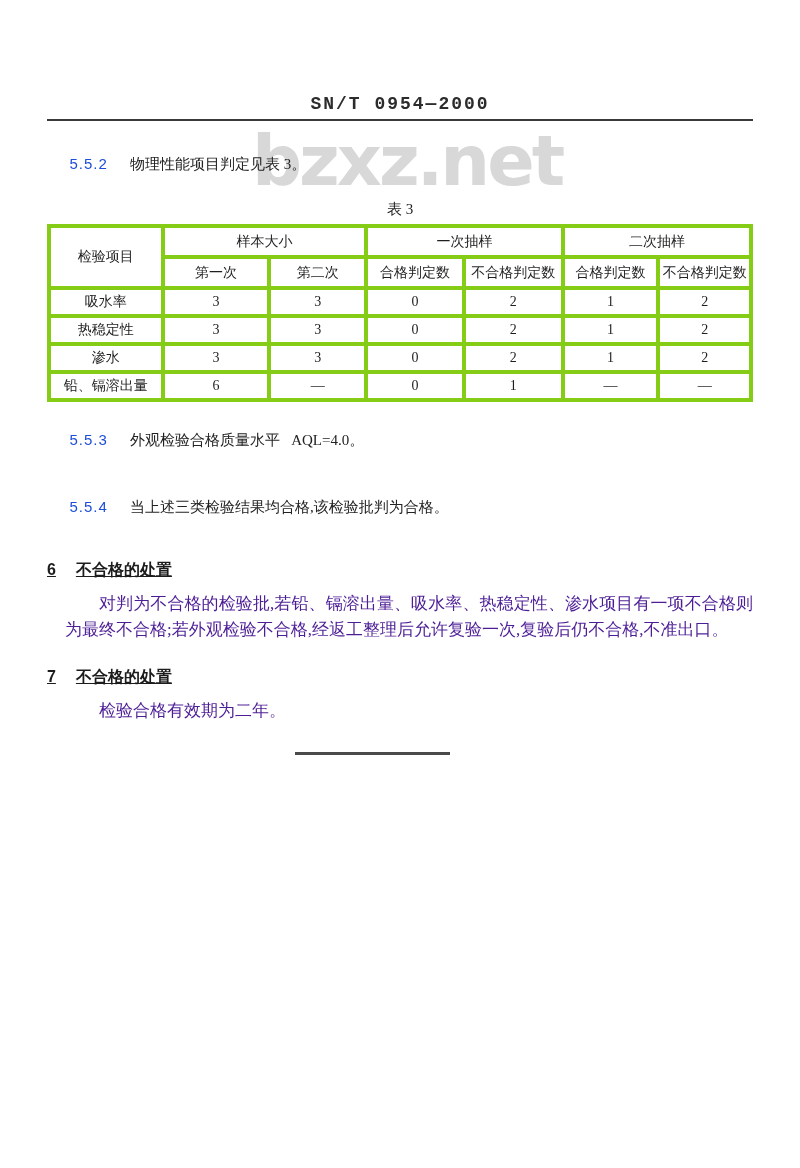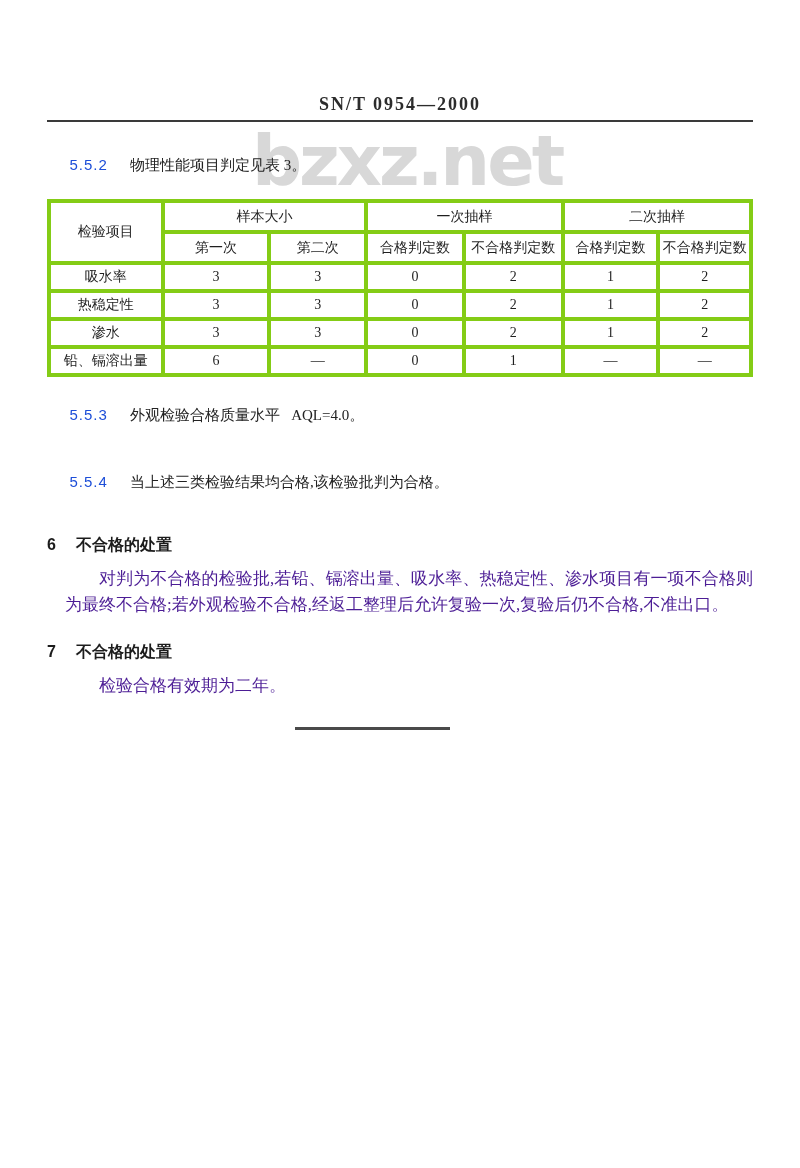--- a/index.html
+++ b/index.html
@@ -32,21 +32,21 @@
   .content {
     position: relative;
     z-index: 1;
     padding: 0 47px;
   }
   .doc-header {
     margin-top: 94px;
     text-align: center;
   }
   .standard-code {
-    font-family: Liberation Serif, serif;
+    font-family: Liberation Mono, monospace;
     font-weight: bold;
     font-size: 18px;
     letter-spacing: 2px;
     color: #2c2c2c;
   }
   .header-rule {
     margin-top: 5px;
     border: 0;
     border-top: 2.5px solid #3a3a3a;
   }
@@ -89,20 +89,21 @@
   table.judgment thead th { height: 27px; }
   table.judgment tbody td { height: 24px; margin-top: 12px; }
   .clause.tight { margin-top: 9px; }
   .section-heading {
     margin-top: 24px;
     font-family: "Liberation Sans", sans-serif;
     font-weight: bold;
     font-size: 16px;
     line-height: 20px;
     color: #1c1c1c;
+    text-decoration: underline;
   }
   .section-number {
     margin-right: 20px;
   }
   .body-para {
     margin: 11px 0 0 18px;
     font-size: 17px;
     line-height: 26px;
     text-align: justify;
     text-indent: 2em;
@@ -127,20 +128,21 @@
 
     <div class="doc-header">
       <span class="standard-code">SN/T 0954—2000</span>
       <hr class="header-rule">
     </div>
 
     <div class="clause">
       <span class="clause-number">5.5.2</span><span>物理性能项目判定见表 3。</span>
     </div>
 
+    <div class="table-title">表 3</div>
 
     <table class="judgment">
       <colgroup>
         <col style="width:16.2%">
         <col style="width:15.2%">
         <col style="width:13.8%">
         <col style="width:13.9%">
         <col style="width:14.1%">
         <col style="width:13.6%">
         <col style="width:13.2%">

